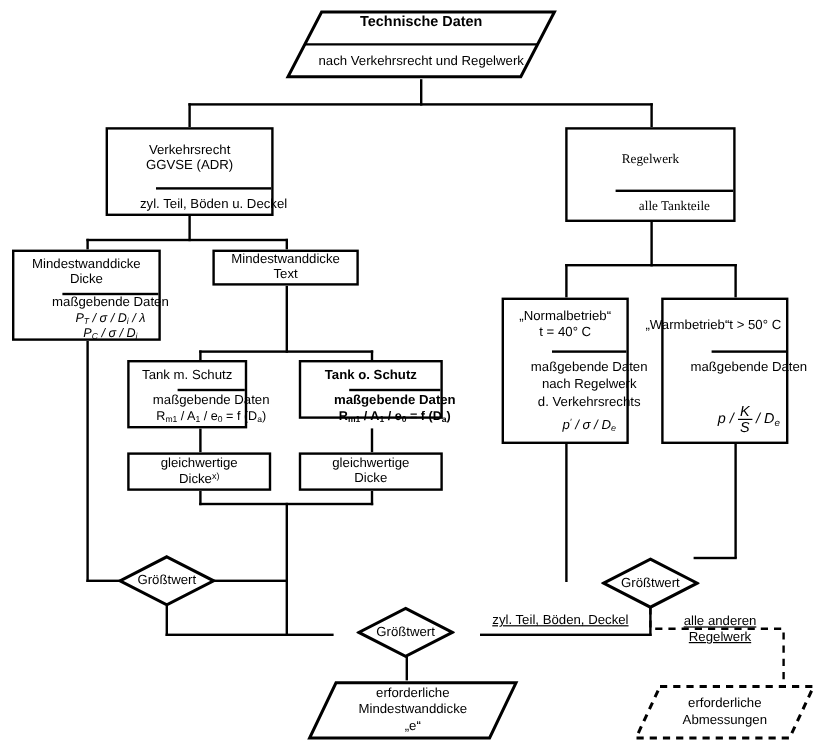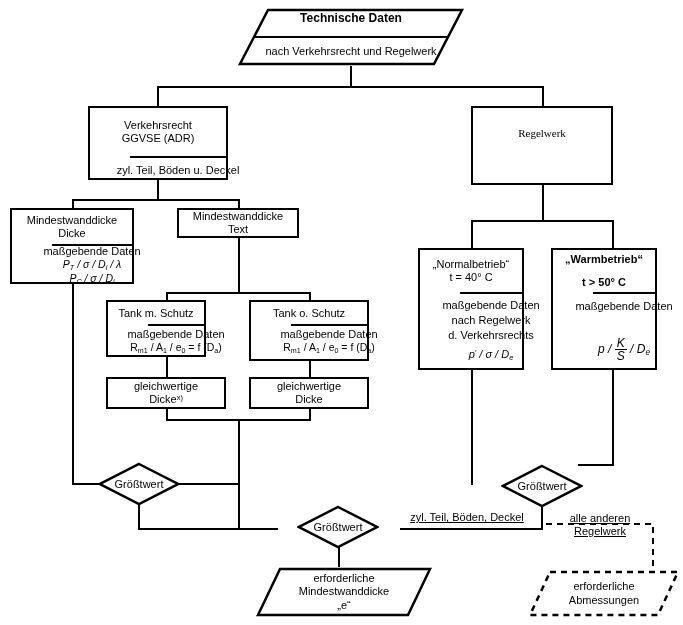--- a/index.html
+++ b/index.html
@@ -187,20 +187,23 @@
     </div>
     <div class="cell div t11" style="height:26px; display:flex; align-items:center; justify-content:center;">
       <span>zyl. Teil, Böden u. Deckel</span>
     </div>
   </div>
 
   <div class="node" style="left:471px; top:106px; width:142px; height:79px;font-family:Liberation Serif, serif;">
     <div class="cell t11" style="height:50px; display:flex; align-items:center; justify-content:center;">
       <span>Regelwerk</span>
     </div>
+    <div class="cell div t11" style="height:26px; display:flex; align-items:center; justify-content:center;">
+      <span>alle Tankteile</span>
+    </div>
   </div>
 
   <div class="node" style="left:10px; top:208px; width:124px; height:76px;">
     <div class="cell t11" style="height:34px; display:flex; flex-direction:column; align-items:center; justify-content:center;">
       <span>Mindestwanddicke</span>
       <span>Dicke</span>
     </div>
     <div class="cell div t11" style="height:42px; display:flex; flex-direction:column; align-items:center; justify-content:center;">
       <span>maßgebende Daten</span>
       <span class="it" style="font-size:10.5px;">
@@ -224,21 +227,21 @@
       <span>Tank m. Schutz</span>
     </div>
     <div class="cell div t11" style="height:33px; display:flex; flex-direction:column; align-items:center; justify-content:center;">
       <span>maßgebende Daten</span>
       <span style="font-size:10.5px;">
         <span>R</span><sub>m1</sub><span> / A</span><sub>1</sub><span> / e</span><sub>0</sub><span> = f (D</span><sub>a</sub><span>)</span>
       </span>
     </div>
   </div>
 
-  <div class="node" style="left:249px; top:300px; width:120px; height:61px;">
+  <div class="node" style="left:249px; top:300px; width:120px; height:49px;font-weight:bold;">
     <div class="cell t11" style="height:22px; display:flex; align-items:center; justify-content:center;">
       <span>Tank o. Schutz</span>
     </div>
     <div class="cell div t11" style="height:33px; display:flex; flex-direction:column; align-items:center; justify-content:center;">
       <span>maßgebende Daten</span>
       <span style="font-size:10.5px;">
         <span>R</span><sub>m1</sub><span> / A</span><sub>1</sub><span> / e</span><sub>0</sub><span> = f (D</span><sub>a</sub><span>)</span>
       </span>
     </div>
   </div>
@@ -268,21 +271,21 @@
       <span>maßgebende Daten</span>
       <span>nach Regelwerk</span>
       <span>d. Verkehrsrechts</span>
       <span class="it" style="font-size:11px; margin-top:4px;">
         <span>p</span><sup>′</sup><span> / σ / D</span><sub>e</sub>
       </span>
     </div>
   </div>
 
   <div class="node" style="left:551px; top:248px; width:106px; height:122px;">
-    <div class="cell t11" style="height:42px; display:flex; flex-direction:column; align-items:center; justify-content:space-between;font-weight:bold;">
+    <div class="cell t11" style="height:42px; display:flex; flex-direction:row; align-items:center; justify-content:flex-end;">
       <span>„Warmbetrieb“</span>
       <span>t &gt; 50° C</span>
     </div>
     <div class="cell div t11" style="height:76px; display:flex; flex-direction:column; align-items:center; justify-content:flex-start; padding-top:6px;">
       <span>maßgebende Daten</span>
       <span class="it" style="font-size:12px; margin-top:24px;">
         <span>p</span><span> / </span><span class="frac"><span class="num">K</span><span class="den">S</span></span><span> / D</span><sub>e</sub>
       </span>
     </div>
   </div>

